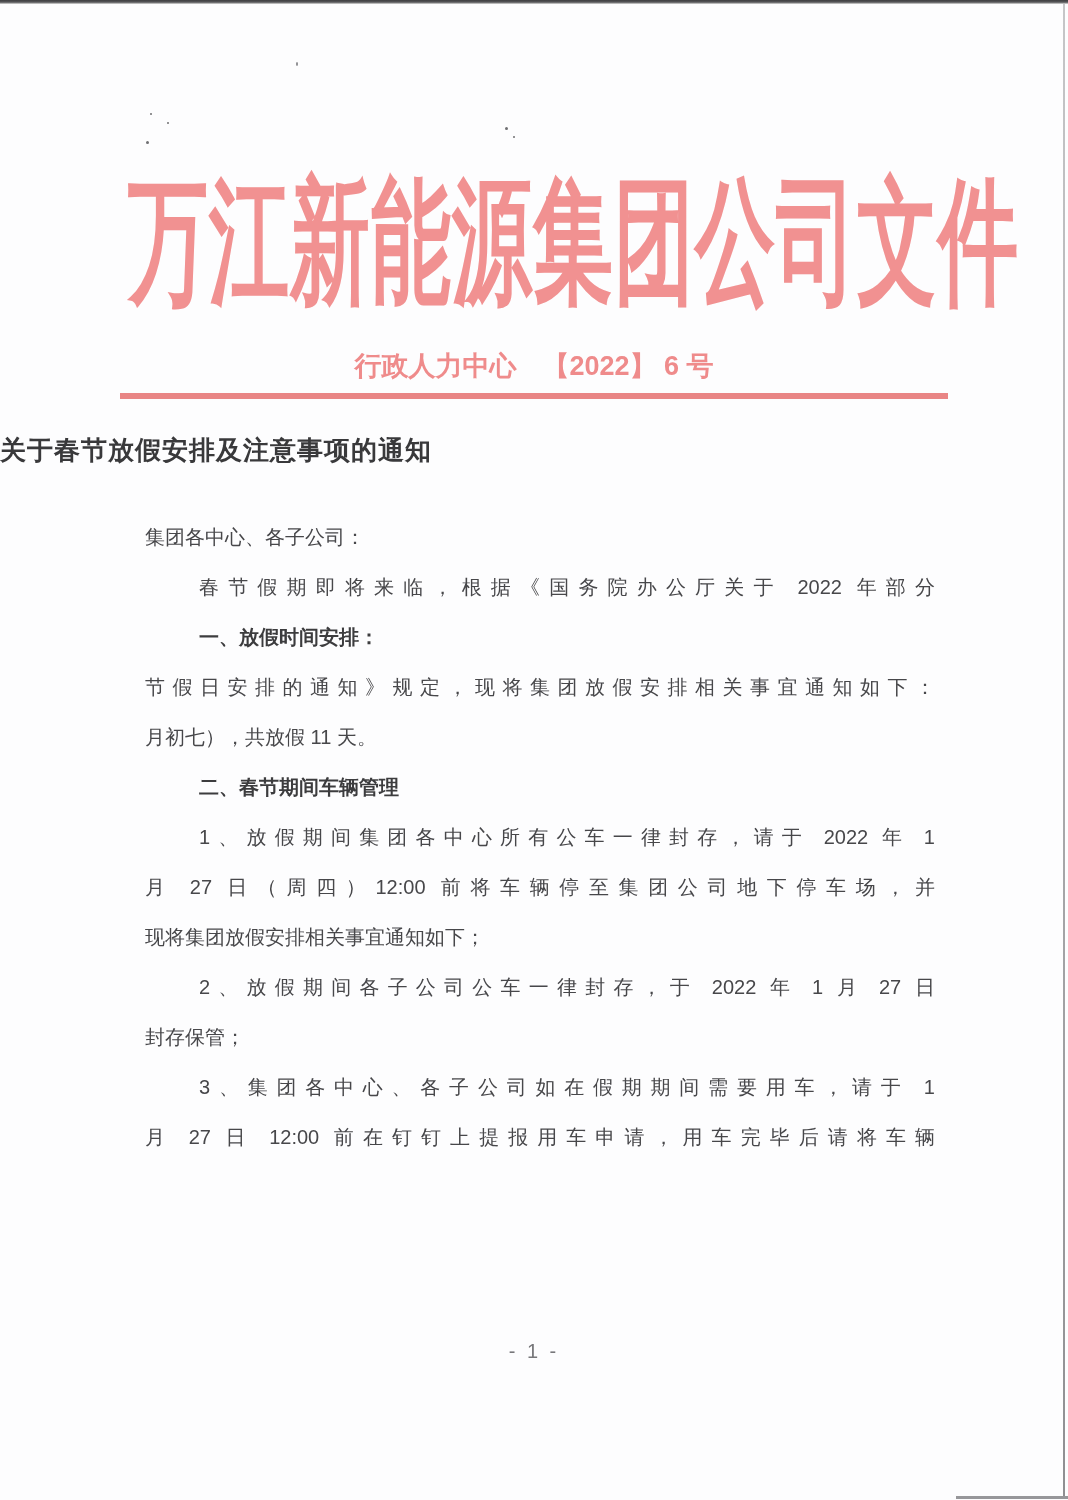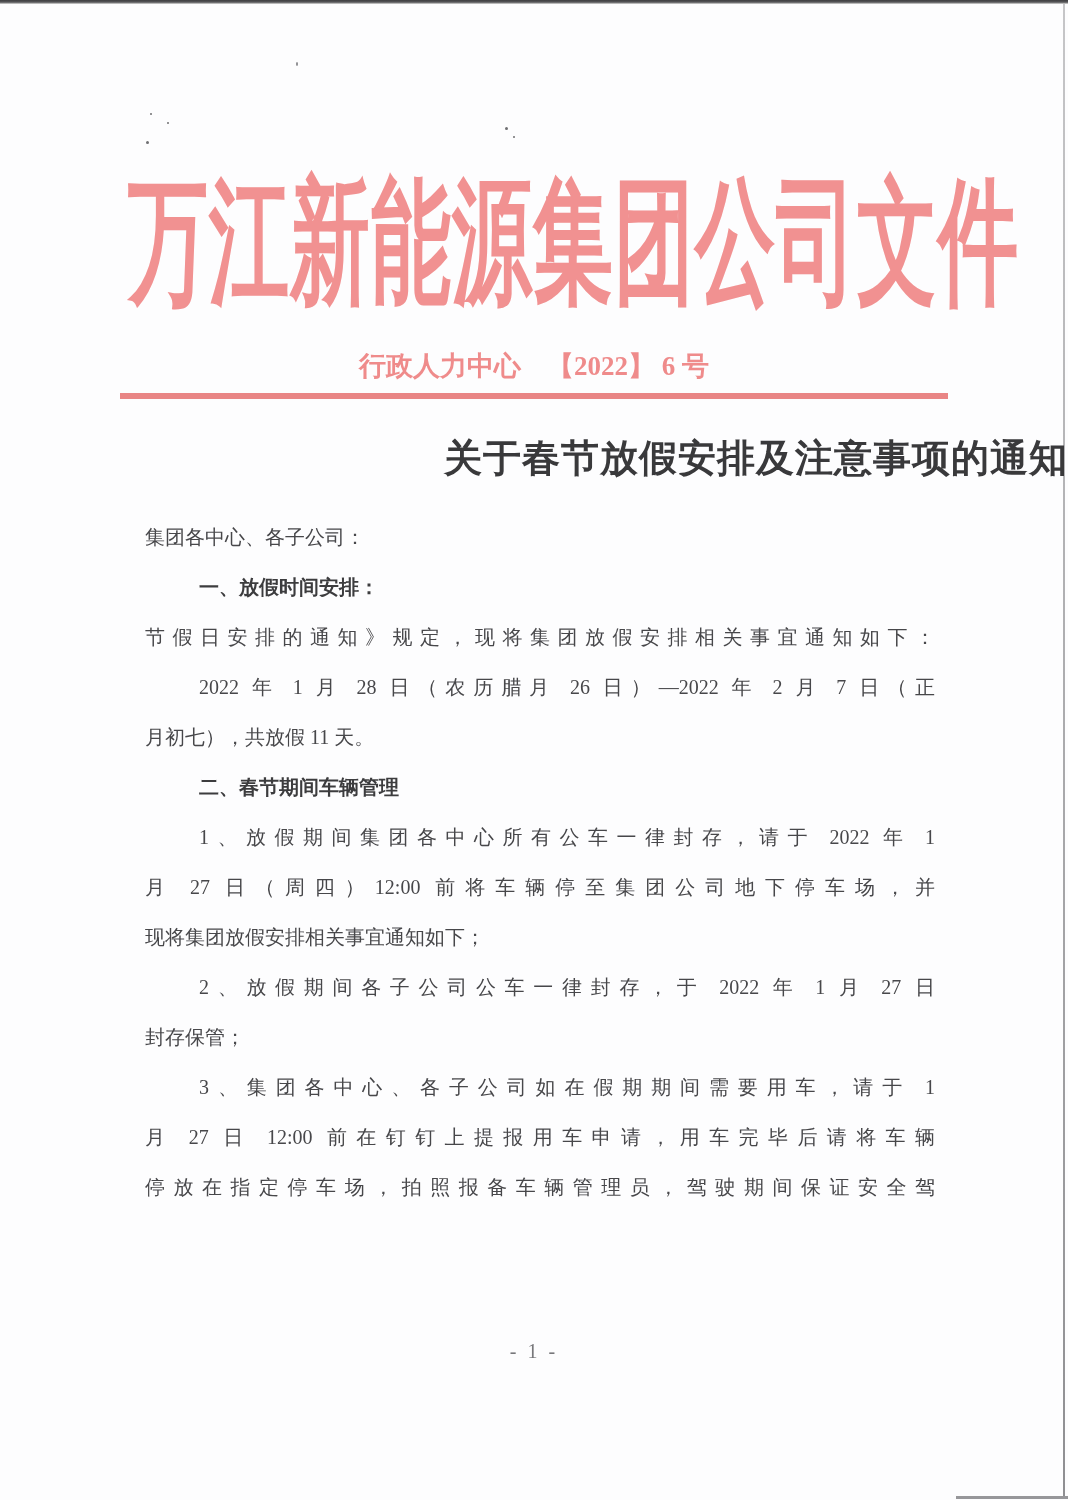--- a/index.html
+++ b/index.html
@@ -1,19 +1,19 @@
 <!DOCTYPE html>
 <html><head>
 <meta charset="utf-8">
 <style>
   html,body { margin:0; padding:0; background:#d8d8d8; }
   .page {
     position:relative; width:1068px; height:1500px; margin:0 auto;
     background:#fdfdfe; overflow:hidden;
-    font-family:Liberation Serif, serif;
+    font-family:Liberation Sans, sans-serif;
   }
   
   .edge-top {
     position:absolute; top:0; left:0; width:100%; height:4px;
     background:linear-gradient(to bottom,#3e3e40 0%,#58585b 55%,#cfcfcf 95%);
   }
   .edge-right {
     position:absolute; top:4px; right:3px; width:2px; height:1493px;
     background:linear-gradient(to bottom,#c6c6c8,#8f8f92);
   }
@@ -42,21 +42,21 @@
     text-align:center; font-size:27px; font-weight:bold; color:#ef8b8b;
   }
   .doc-meta .gap { display:inline-block; width:26px; }
   .divider {
     position:absolute; top:393px; left:120px; width:828px; height:6px;
     background:#e98585;
   }
   
   .doc-title {
     position:absolute; top:433px; left:0; width:100%;
-    text-align:right; font-size:38px; font-weight:bold;
+    text-align:left; font-size:26px; font-weight:bold;
     color:#39393b; letter-spacing:1px;
   }
   
   .body-text {
     position:absolute; top:512px; left:145px; width:790px;
     font-size:20px; line-height:50px; color:#47474a;
   }
   .line.indent { text-indent:54px; }
   .line.bold   { font-weight:bold; color:#3c3c3e; }
   .line.fill   { text-align:justify; text-align-last:justify; }
@@ -85,30 +85,29 @@
   <div class="doc-meta">
     <span>行政人力中心</span><span class="gap"></span><span>【2022】 6 号</span>
   </div>
 
   <div class="divider"></div>
 
   <div class="doc-title">关于春节放假安排及注意事项的通知</div>
 
   <div class="body-text">
     <div class="line">集团各中心、各子公司：</div>
+    <div class="line indent fill">春节假期即将来临，根据《国务院办公厅关于 2022 年部分</div>
     <div class="line indent bold">一、放假时间安排：</div>
     <div class="line fill">节假日安排的通知》规定，现将集团放假安排相关事宜通知如下：</div>
-    <div class="line indent fill">2022 年 1 月 28 日（农历腊月 26 日）—2022 年 2 月 7 日（正</div>
     <div class="line">月初七），共放假 11 天。</div>
     <div class="line indent bold">二、春节期间车辆管理</div>
     <div class="line indent fill">1、放假期间集团各中心所有公车一律封存，请于 2022 年 1</div>
     <div class="line fill">月 27 日（周四）12:00 前将车辆停至集团公司地下停车场，并</div>
     <div class="line">现将集团放假安排相关事宜通知如下；</div>
     <div class="line indent fill">2、放假期间各子公司公车一律封存，于 2022 年 1 月 27 日</div>
     <div class="line">封存保管；</div>
     <div class="line indent fill">3、集团各中心、各子公司如在假期期间需要用车，请于 1</div>
     <div class="line fill">月 27 日 12:00 前在钉钉上提报用车申请，用车完毕后请将车辆</div>
-    <div class="line fill">停放在指定停车场，拍照报备车辆管理员，驾驶期间保证安全驾</div>
   </div>
 
   <div class="page-num">- 1 -</div>
 
 </div>
 
 </body></html>

